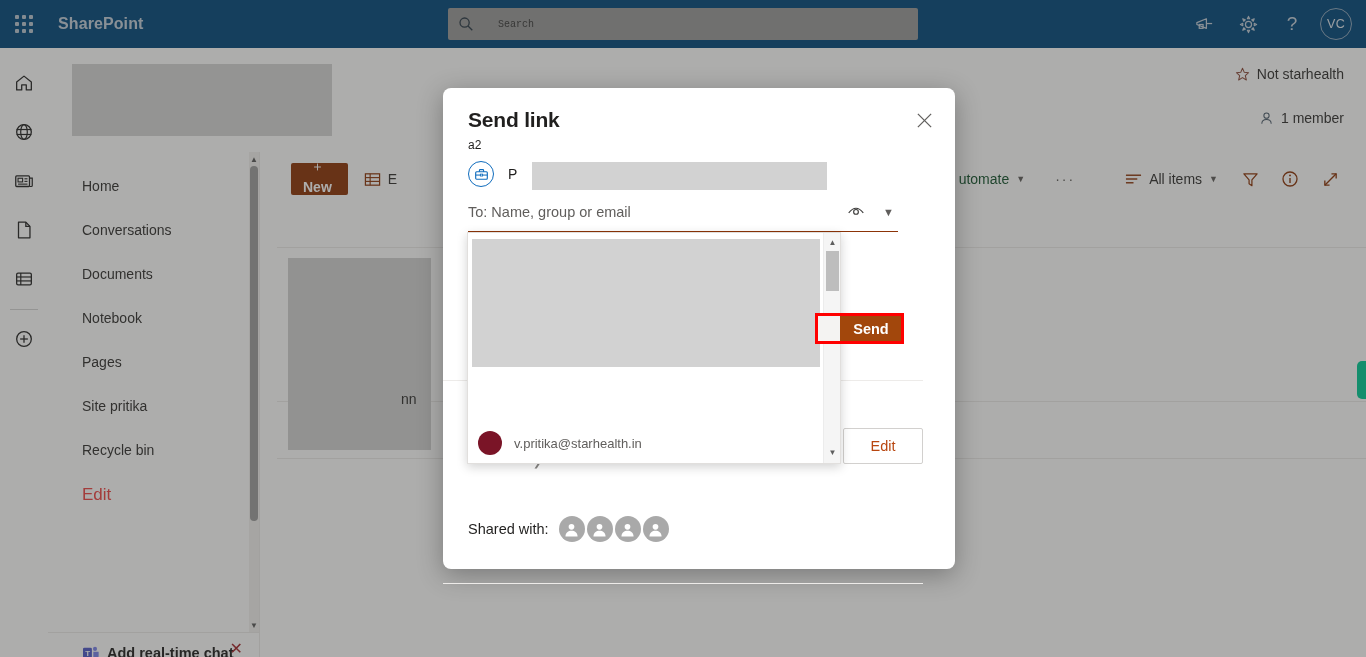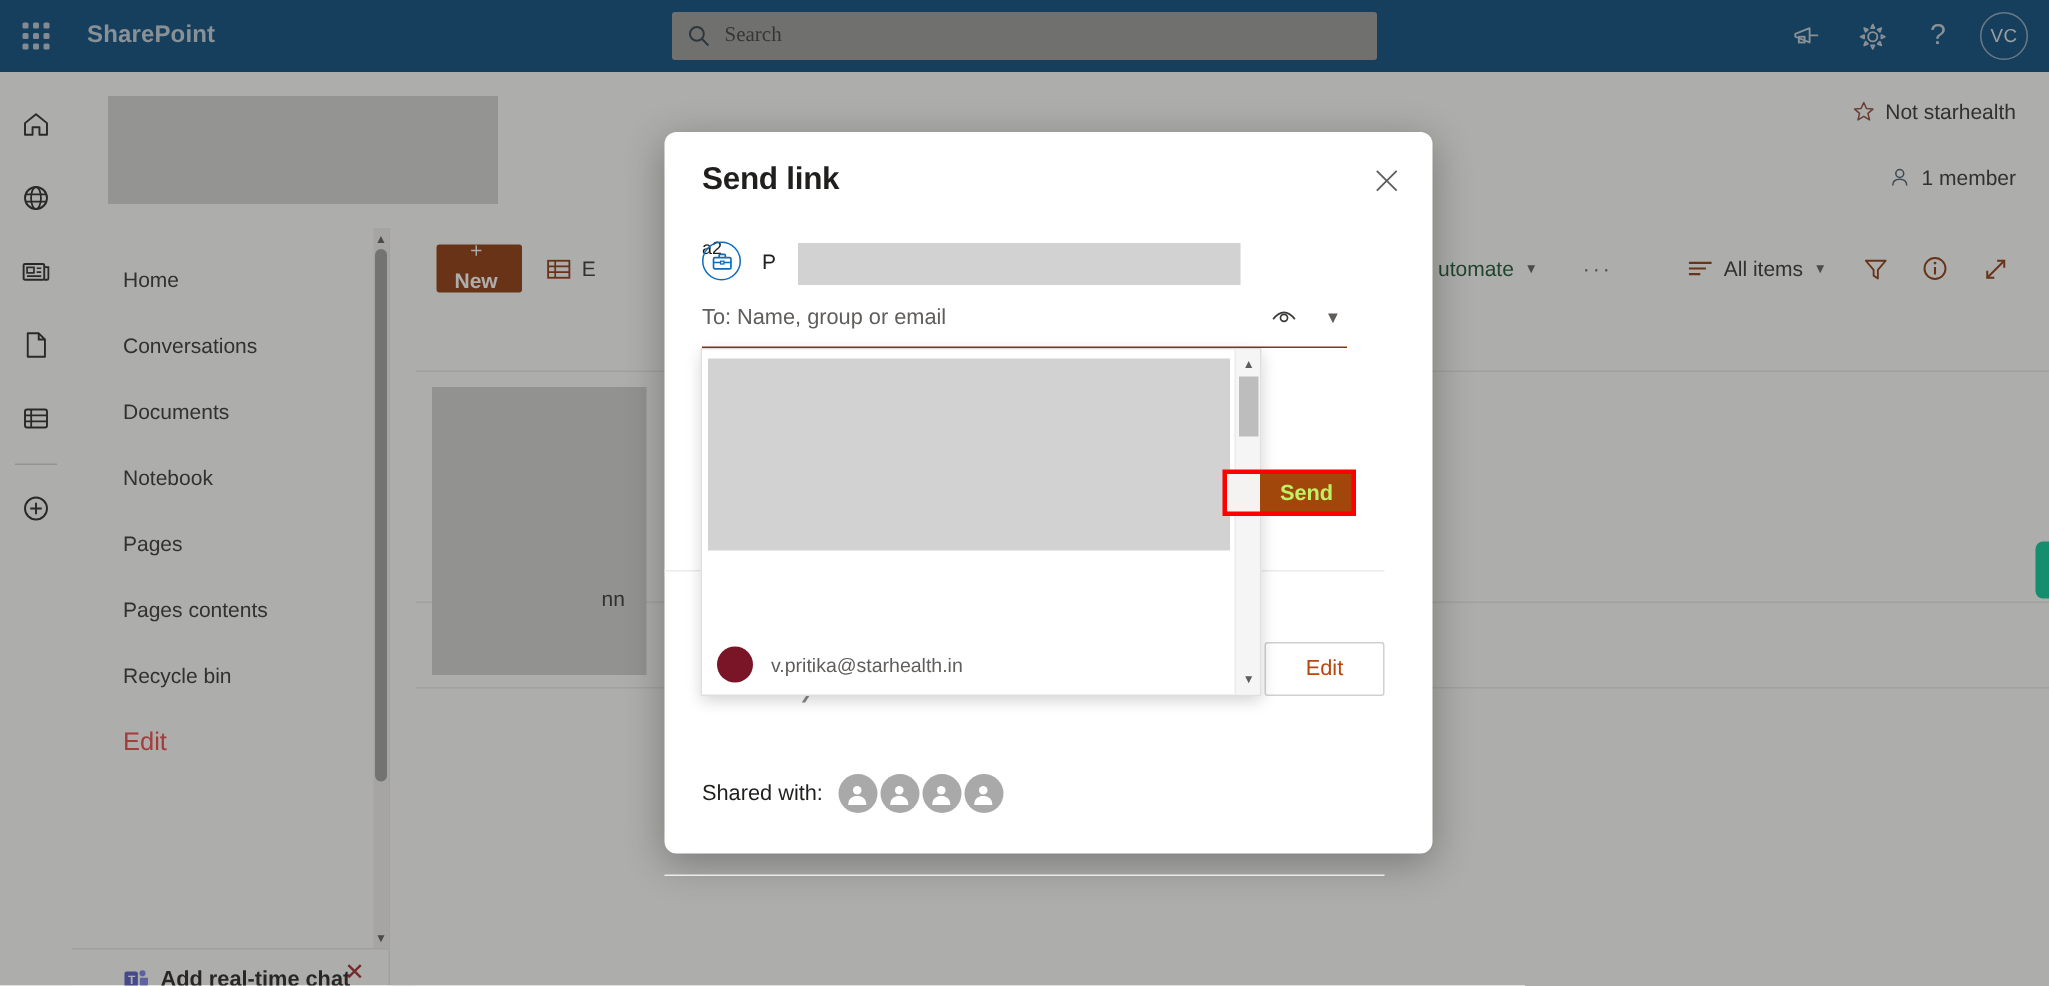--- a/index.html
+++ b/index.html
@@ -18,22 +18,22 @@
   .waffle { width: 48px; height: 48px; display: flex; align-items: center; justify-content: center; cursor: pointer; }
   .waffle-grid { display: grid; grid-template-columns: repeat(3, 4px); grid-template-rows: repeat(3, 4px); gap: 3px; }
   .waffle-grid i { width: 4px; height: 4px; background: #b9c6d3; border-radius: 1px; display:block; }
   .suite-title { color: #c3cfda; font-size: 16px; font-weight: 600; margin-left: 10px; letter-spacing: .1px; }
   .search-wrap {
     position: absolute; left: 448px; top: 8px; width: 470px; height: 32px;
     background: #9a9a9a; border-radius: 2px; display: flex; align-items: center; padding: 0 10px;
   }
   .search-wrap svg { flex: 0 0 auto; }
   .search-input {
-    border: none; outline: none; background: transparent; margin-left: 9px;
-    font-family: Liberation Serif, serif; font-size: 14px; color: #2b2b2b; width: 100%;
+    border: none; outline: none; background: transparent; margin-left: 24px;
+    font-family: Liberation Mono, monospace; font-size: 10px; color: #2b2b2b; width: 100%;
   }
   .search-input::placeholder { color: #3a3a3a; opacity: 1; }
   .suite-right { position: absolute; right: 8px; top: 0; height: 48px; display: flex; align-items: center; }
   .suite-icon { width: 44px; height: 48px; display: flex; align-items: center; justify-content: center; cursor: pointer; color: #c3cfda; }
   .qmark { font-size: 19px; color: #c6d2dd; font-weight: 400; }
   .avatar-vc {
     width: 32px; height: 32px; border-radius: 50%; border: 1px solid #8fa8bd;
     color: #dfe7ee; font-size: 12.5px; display: flex; align-items: center; justify-content: center;
     margin-left: 6px; margin-right: 6px; cursor: pointer; letter-spacing: .3px;
   }
@@ -106,21 +106,21 @@
   
   .dim { position: absolute; inset: 0; background: rgba(50,49,48,.40); z-index: 10; }
 
   
   .dialog {
     position: absolute; left: 443px; top: 88px; width: 512px; height: 481px;
     background: #fff; border-radius: 8px; box-shadow: 0 6px 26px rgba(0,0,0,.30); z-index: 20; padding-left: 39px;
   }
   .dlg-close { position: absolute; right: 22px; top: 24px; cursor: pointer; color: #605e5c; }
   .dlg-title { position: absolute; left: 25px; top: 20px; font-size: 21px; font-weight: 600; color: #201f1e; letter-spacing: -.2px; }
-  .dlg-sub { position: absolute; left: 25px; top: 50px; font-size: 12px; color: #201f1e; margin-top: 20px; }
+  .dlg-sub { position: absolute; left: 25px; top: 50px; font-size: 12px; color: #201f1e; }
 
   .perm-row { position: absolute; left: 25px; top: 68px; width: 430px; height: 36px; display: flex; align-items: center; cursor: pointer; }
   .perm-icon {
     width: 26px; height: 26px; border-radius: 50%; border: 1px solid #0f6cbd;
     display: flex; align-items: center; justify-content: center; flex: 0 0 auto;
   }
   .perm-text { font-size: 14px; color: #201f1e; margin-left: 14px; position: relative; z-index: 1; }
   .perm-redact { position: absolute; left: 64px; top: 6px; width: 295px; height: 28px; background: #d2d2d2; z-index: 2; }
 
   .to-field { position: absolute; left: 25px; top: 110px; width: 430px; height: 34px; border-bottom: 1px solid #8c3408; }
@@ -146,21 +146,21 @@
   .sug-arrow.dn { bottom: 2px; }
 
   
   .send-highlight {
     position: absolute; left: 815px; top: 313px; width: 89px; height: 31px;
     border: 3px solid #ff0000; z-index: 30; pointer-events: none;
   }
   .send-white { position: absolute; left: 818px; top: 316px; width: 22px; height: 25px; background: #f4f3f2; z-index: 28; }
   .send-btn {
     position: absolute; left: 840px; top: 314px; width: 62px; height: 29px;
-    background: #a2470c; color: #bef264; border: none; font-family: "Liberation Sans", sans-serif;
+    background: #a2470c; color: #ffffff; border: none; font-family: "Liberation Sans", sans-serif;
     font-size: 14.5px; font-weight: 600; cursor: pointer; z-index: 27; display:flex; align-items:center; justify-content:center;
   }
 
   .dlg-divider { position: absolute; left: 0; top: 292px; width: 480px; height: 1px; background: #edebe9; }
   .copy-title { position: absolute; left: 25px; top: 301px; font-size: 21px; font-weight: 600; color: #201f1e; letter-spacing: -.2px; }
   .copy-row { position: absolute; left: 25px; top: 340px; width: 430px; height: 40px; display: flex; align-items: center; }
   .copy-redact { position: absolute; left: 53px; top: 2px; width: 298px; height: 26px; background: #d2d2d2; }
   .copy-sub-chev { position: absolute; left: 65px; top: 29px; font-size: 10px; color: #8a8886; }
   .copy-btn {
     position: absolute; left: 375px; top: 0px; width: 80px; height: 36px;
@@ -289,21 +289,21 @@
         <span>1 member</span>
       </div>
     </div>
 
     <div class="leftnav">
       <div class="nav-item">Home</div>
       <div class="nav-item">Conversations</div>
       <div class="nav-item">Documents</div>
       <div class="nav-item">Notebook</div>
       <div class="nav-item">Pages</div>
-      <div class="nav-item">Pages contents</div>
+      <div class="nav-item">Site pritika</div>
       <div class="nav-item">Recycle bin</div>
       <div class="nav-item edit">Edit</div>
 
       <div class="nav-scroll">
         <div class="nav-arrow up">▲</div>
         <div class="nav-thumb"></div>
         <div class="nav-arrow dn">▼</div>
       </div>
     </div>
 

